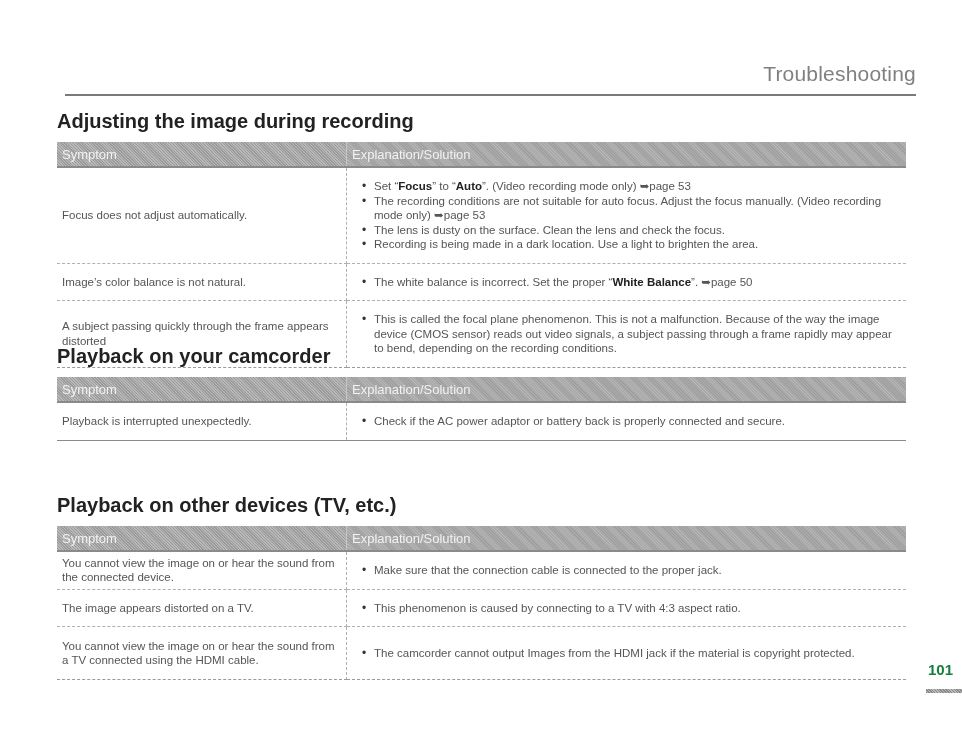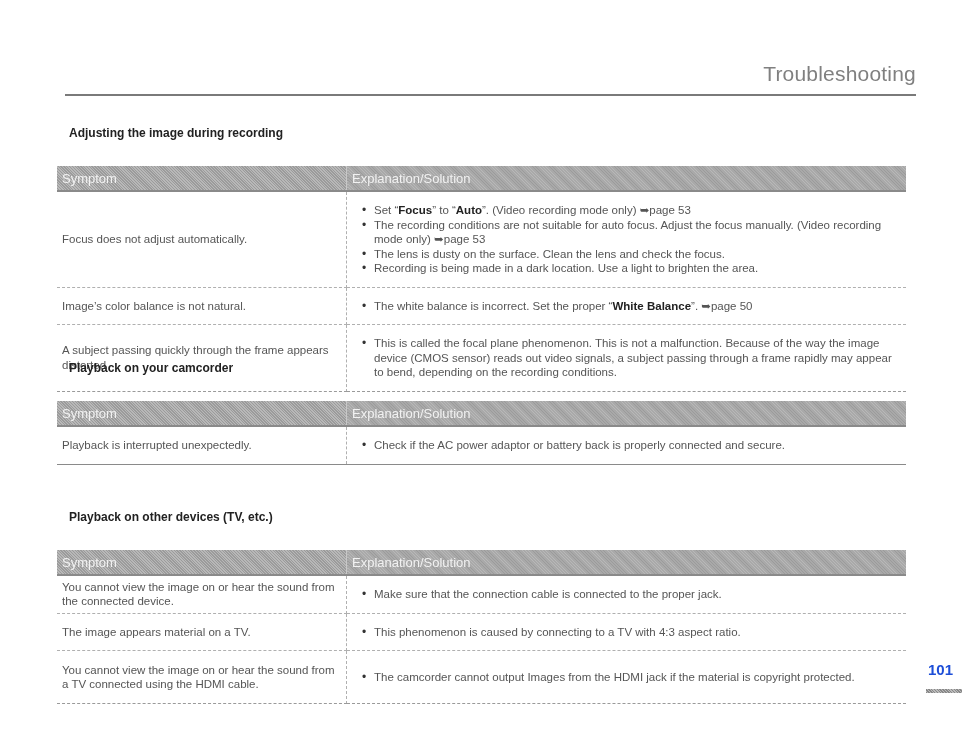--- a/index.html
+++ b/index.html
@@ -3,38 +3,38 @@
 <meta charset="utf-8">
 <style>
   html, body { margin: 0; padding: 0; background: #ffffff; }
   body { width: 962px; height: 736px; position: relative; overflow: hidden;
          font-family: "Liberation Sans", sans-serif; color: #3a3a3a; }
   .page-header { position: absolute; left: 65px; top: 58px; width: 851px; height: 36px;
                  border-bottom: 2px solid #7a7a7a; }
   .page-title { position: absolute; right: 0; top: 4px; font-size: 21px; color: #808080;
                 letter-spacing: 0.2px; }
   .section { position: absolute; left: 57px; width: 849px; }
-  .section-title { font-size: 12px; color: #222; margin: 12px; height: 22px; line-height: 22px; }
+  .section-title { font-size: 20px; color: #222; margin: 0; height: 22px; line-height: 22px; }
   .tbl { width: 849px; border-collapse: collapse; table-layout: fixed; }
   .tbl th { height: 24px; padding: 0 9px 0 5px; text-align: left; font-weight: normal;
             font-size: 13px; color: #f2f2f2;
             background-color: #a8a8a8;
             background-image: repeating-linear-gradient(45deg, rgba(255,255,255,0.18) 0 1px, rgba(0,0,0,0.08) 1px 2px);
             border-bottom: 2px solid #8a8a8a; }
   .tbl th.col-symptom { width: 275px; border-right: 1px solid #c8c8c8; }
   .tbl td { font-size: 11.5px; color: #555; line-height: 14.5px; vertical-align: middle;
             padding: 3px 4px 3px 5px; border-bottom: 1px dashed #b0b0b0; }
   .tbl td.symptom { border-right: 1px dashed #b0b0b0; }
   .tbl tr.last td { border-bottom: 1px solid #8a8a8a; }
   .tbl tr.last-dashed td { border-bottom: 1px dashed #9a9a9a; }
   ul.sol { margin: 8px; padding: 0 0 0 14px; list-style: none; }
   ul.sol li { position: relative; }
   ul.sol li::before { content: "\2022"; position: absolute; left: -12px; top: 0; color: #333; font-size: 12px; }
   b { color: #222; }
-  .page-number { position: absolute; left: 928px; top: 661px; font-size: 15px; color: #1d4ed8; font-weight: bold; }
+  .page-number { position: absolute; left: 928px; top: 661px; font-size: 15px; color: #15803d; font-weight: bold; }
   .page-tab { position: absolute; left: 926px; top: 689px; width: 36px; height: 4px;
               background: repeating-linear-gradient(45deg, #888 0 1px, #bbb 1px 2px); }
 </style>
 </head>
 <body>
 
 <div class="page-header">
   <div class="page-title">Troubleshooting</div>
 </div>
 
@@ -116,21 +116,21 @@
     <tbody>
       <tr>
         <td class="symptom" style="height:30px;">You cannot view the image on or hear the sound from the connected device.</td>
         <td>
           <ul class="sol">
             <li>Make sure that the connection cable is connected to the proper jack.</li>
           </ul>
         </td>
       </tr>
       <tr>
-        <td class="symptom" style="height:18px;">The image appears material on a TV.</td>
+        <td class="symptom" style="height:18px;">The image appears distorted on a TV.</td>
         <td>
           <ul class="sol">
             <li>This phenomenon is caused by connecting to a TV with 4:3 aspect ratio.</li>
           </ul>
         </td>
       </tr>
       <tr class="last-dashed">
         <td class="symptom" style="height:46px;">You cannot view the image on or hear the sound from a TV connected using the HDMI cable.</td>
         <td>
           <ul class="sol">

